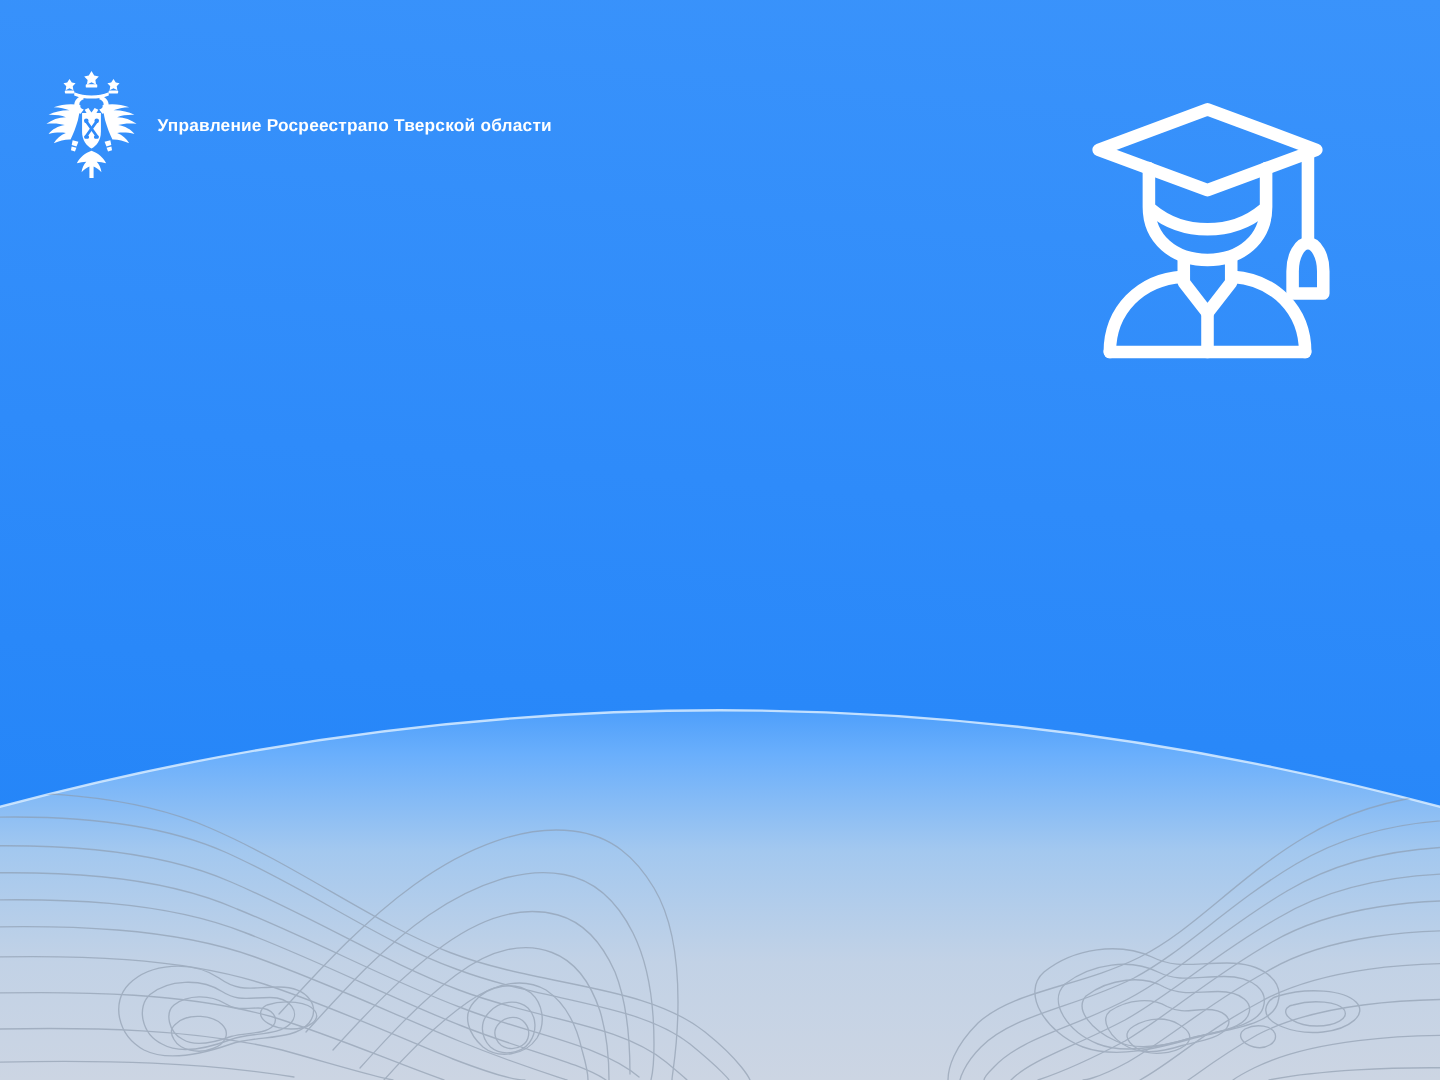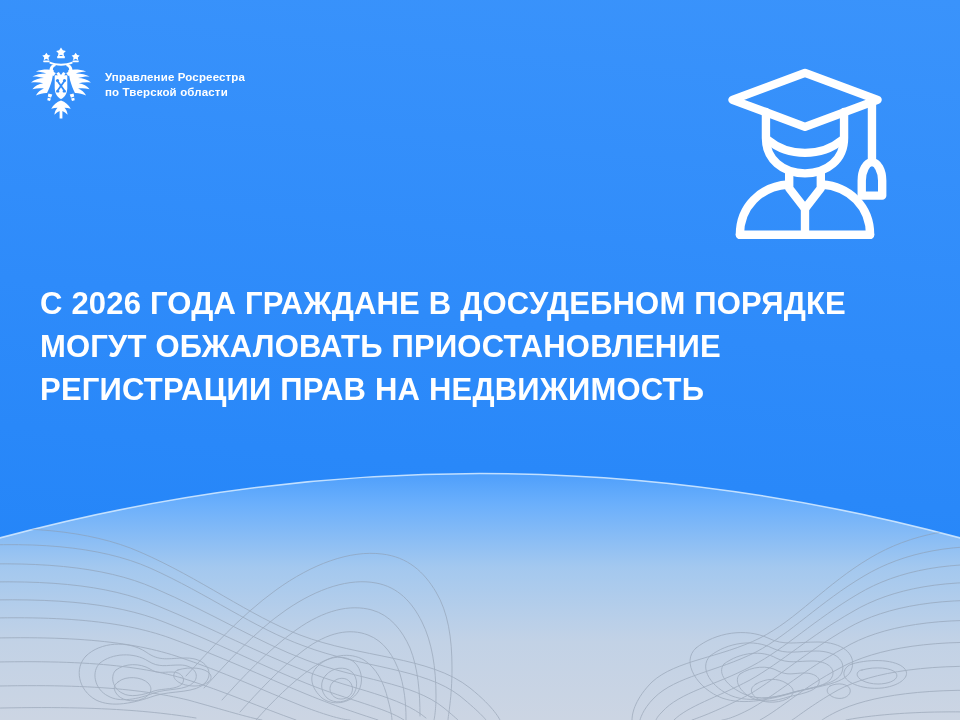--- a/index.html
+++ b/index.html
@@ -51,21 +51,21 @@
     align-items: center;
     gap: 9px;
   }
   #emblem {
     width: 70px;
     height: 74px;
     flex: none;
   }
   #logo-text {
     display: flex;
-    flex-direction: column;
+    flex-direction: row;
     justify-content: center;
     padding-top: 3px;
   }
   .logo-line {
     color: #ffffff;
     font-size: 11.5px;
     font-weight: 700;
     letter-spacing: 0.15px;
     line-height: 15px;
     white-space: nowrap;
@@ -241,19 +241,14 @@
 
       <path d="M83 122 L 83 140 L 100 162 L 117 140 L 117 122"></path>
 
       <path d="M100 162 L 100 190"></path>
       <path d="M30 190 C 30 160 52 138 82 136"></path>
       <path d="M170 190 C 170 160 148 138 118 136"></path>
       <path d="M30 190 L 170 190"></path>
     </g>
   </svg>
 
-  <div id="headline">
-    <span class="hl-line">С 2026 ГОДА ГРАЖДАНЕ В ДОСУДЕБНОМ ПОРЯДКЕ</span>
-    <span class="hl-line">МОГУТ ОБЖАЛОВАТЬ ПРИОСТАНОВЛЕНИЕ</span>
-    <span class="hl-line">РЕГИСТРАЦИИ ПРАВ НА НЕДВИЖИМОСТЬ</span>
-  </div>
 
 </div>
 
 </body></html>

